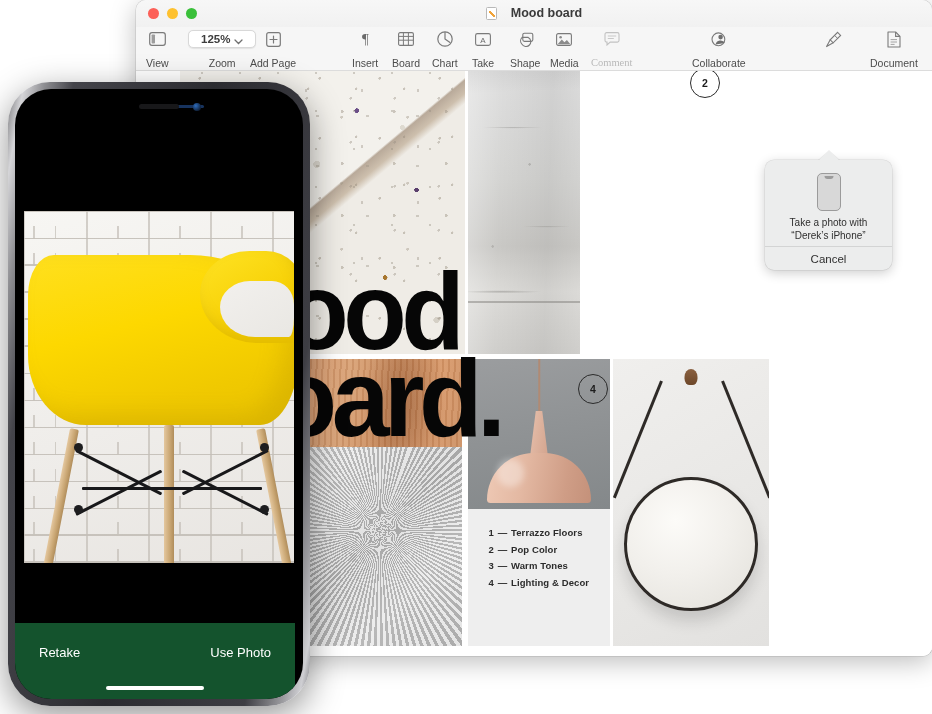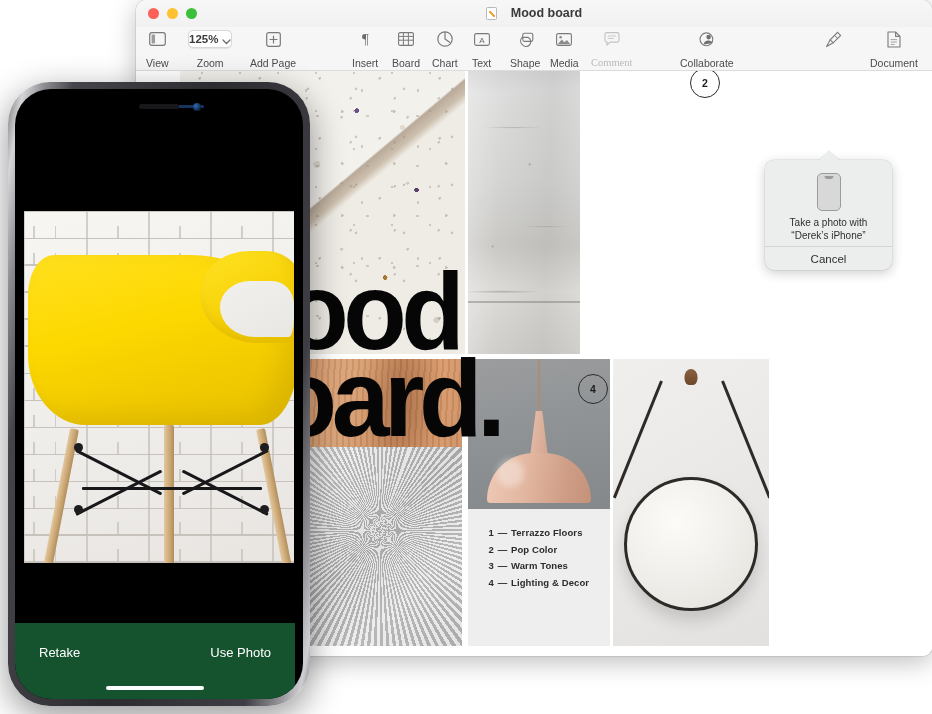--- a/index.html
+++ b/index.html
@@ -56,21 +56,21 @@
     cursor: default; user-select: none;
   }
   .tb-ico { height: 20px; display: flex; align-items: center; justify-content: center; color: #6b6b6b; }
   .tb-lbl { font-size: 10.5px; color: #4c4c4c; margin-top: 8px; white-space: nowrap; }
   .tb-item.dim .tb-lbl { color: #b9b9b9; font-family: Liberation Serif, serif; }
   .tb-item.dim .tb-ico { color: #c2c2c2; }
 
   .zoom-pop {
     display: flex; align-items: flex-end; gap: 4px;
     background: #fff; border: 1px solid #d8d8d8; border-radius: 5px;
-    padding: 2px 0; font-size: 11.5px; font-weight: bold; color: #3d3d3d;
+    padding: 2px 12px; font-size: 11.5px; font-weight: bold; color: #3d3d3d;
     box-shadow: 0 0.5px 1px rgba(0,0,0,0.08);
   }
 
   
   .canvas {
     position: absolute; left: 0; top: 71px;
     width: 796px; height: 585px;
     background: #fff; overflow: hidden;
   }
   .page {
@@ -410,21 +410,21 @@
         <div class="tb-lbl">Chart</div>
       </div>
 
       <div class="tb-item" style="left:336px;">
         <div class="tb-ico">
           <svg width="16" height="13" viewBox="0 0 16 13">
               <rect x="0.6" y="0.6" width="14.8" height="11.8" rx="1.8" fill="none" stroke="#7a7a7a" stroke-width="1.1"></rect>
               <text x="8" y="9.6" font-family="Liberation Sans, sans-serif" font-size="8" fill="#6b6b6b" text-anchor="middle">A</text>
             </svg>
         </div>
-        <div class="tb-lbl">Text</div>
+        <div class="tb-lbl">Take</div>
       </div>
 
       <div class="tb-item" style="left:374px;">
         <div class="tb-ico">
           <svg width="17" height="15" viewBox="0 0 17 15">
               <rect x="5.8" y="1.2" width="10" height="8.2" rx="1.6" fill="none" stroke="#7a7a7a" stroke-width="1.1"></rect>
               <path d="M11.2 5.4a4.8 4.8 0 1 1-6.4 6.6 4.8 4.8 0 0 1 .3-6.6z" fill="none" stroke="#7a7a7a" stroke-width="1.1"></path>
             </svg>
         </div>
         <div class="tb-lbl">Shape</div>
@@ -444,21 +444,21 @@
       <div class="tb-item dim" style="left:455px;">
         <div class="tb-ico">
           <svg width="16" height="14" viewBox="0 0 16 14">
               <path d="M1 2.2a1.6 1.6 0 0 1 1.6-1.6h10.8A1.6 1.6 0 0 1 15 2.2v6.3a1.6 1.6 0 0 1-1.6 1.6H6.2L3 13v-2.9h-.4A1.6 1.6 0 0 1 1 8.5z" fill="none" stroke="#c2c2c2" stroke-width="1.1"></path>
               <path d="M3.8 4h8.4M3.8 6.5h6" stroke="#c8c8c8" stroke-width="1"></path>
             </svg>
         </div>
         <div class="tb-lbl">Comment</div>
       </div>
 
-      <div class="tb-item" style="left:544px;">
+      <div class="tb-item" style="left:556px;">
         <div class="tb-ico">
           <svg width="19" height="15" viewBox="0 0 19 15">
               <circle cx="9.4" cy="7.3" r="6.4" fill="none" stroke="#7a7a7a" stroke-width="1.1"></circle>
               <circle cx="11.6" cy="5.1" r="2.3" fill="#6f6f6f"></circle>
               <path d="M6.6 12.6a5 5 0 0 1 9.3-1.6" fill="#6f6f6f"></path>
             </svg>
         </div>
         <div class="tb-lbl">Collaborate</div>
       </div>
 

